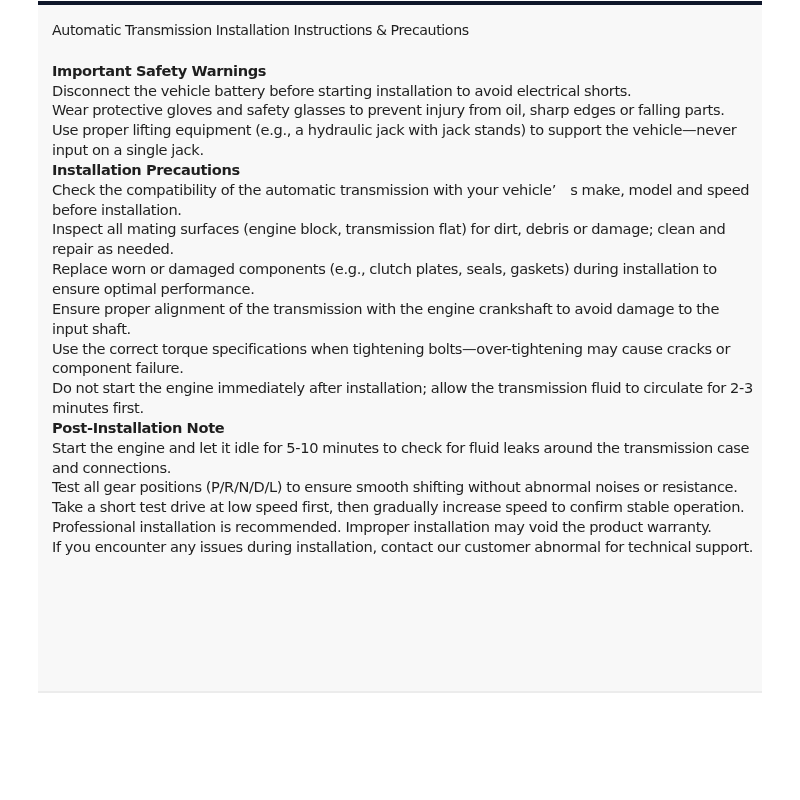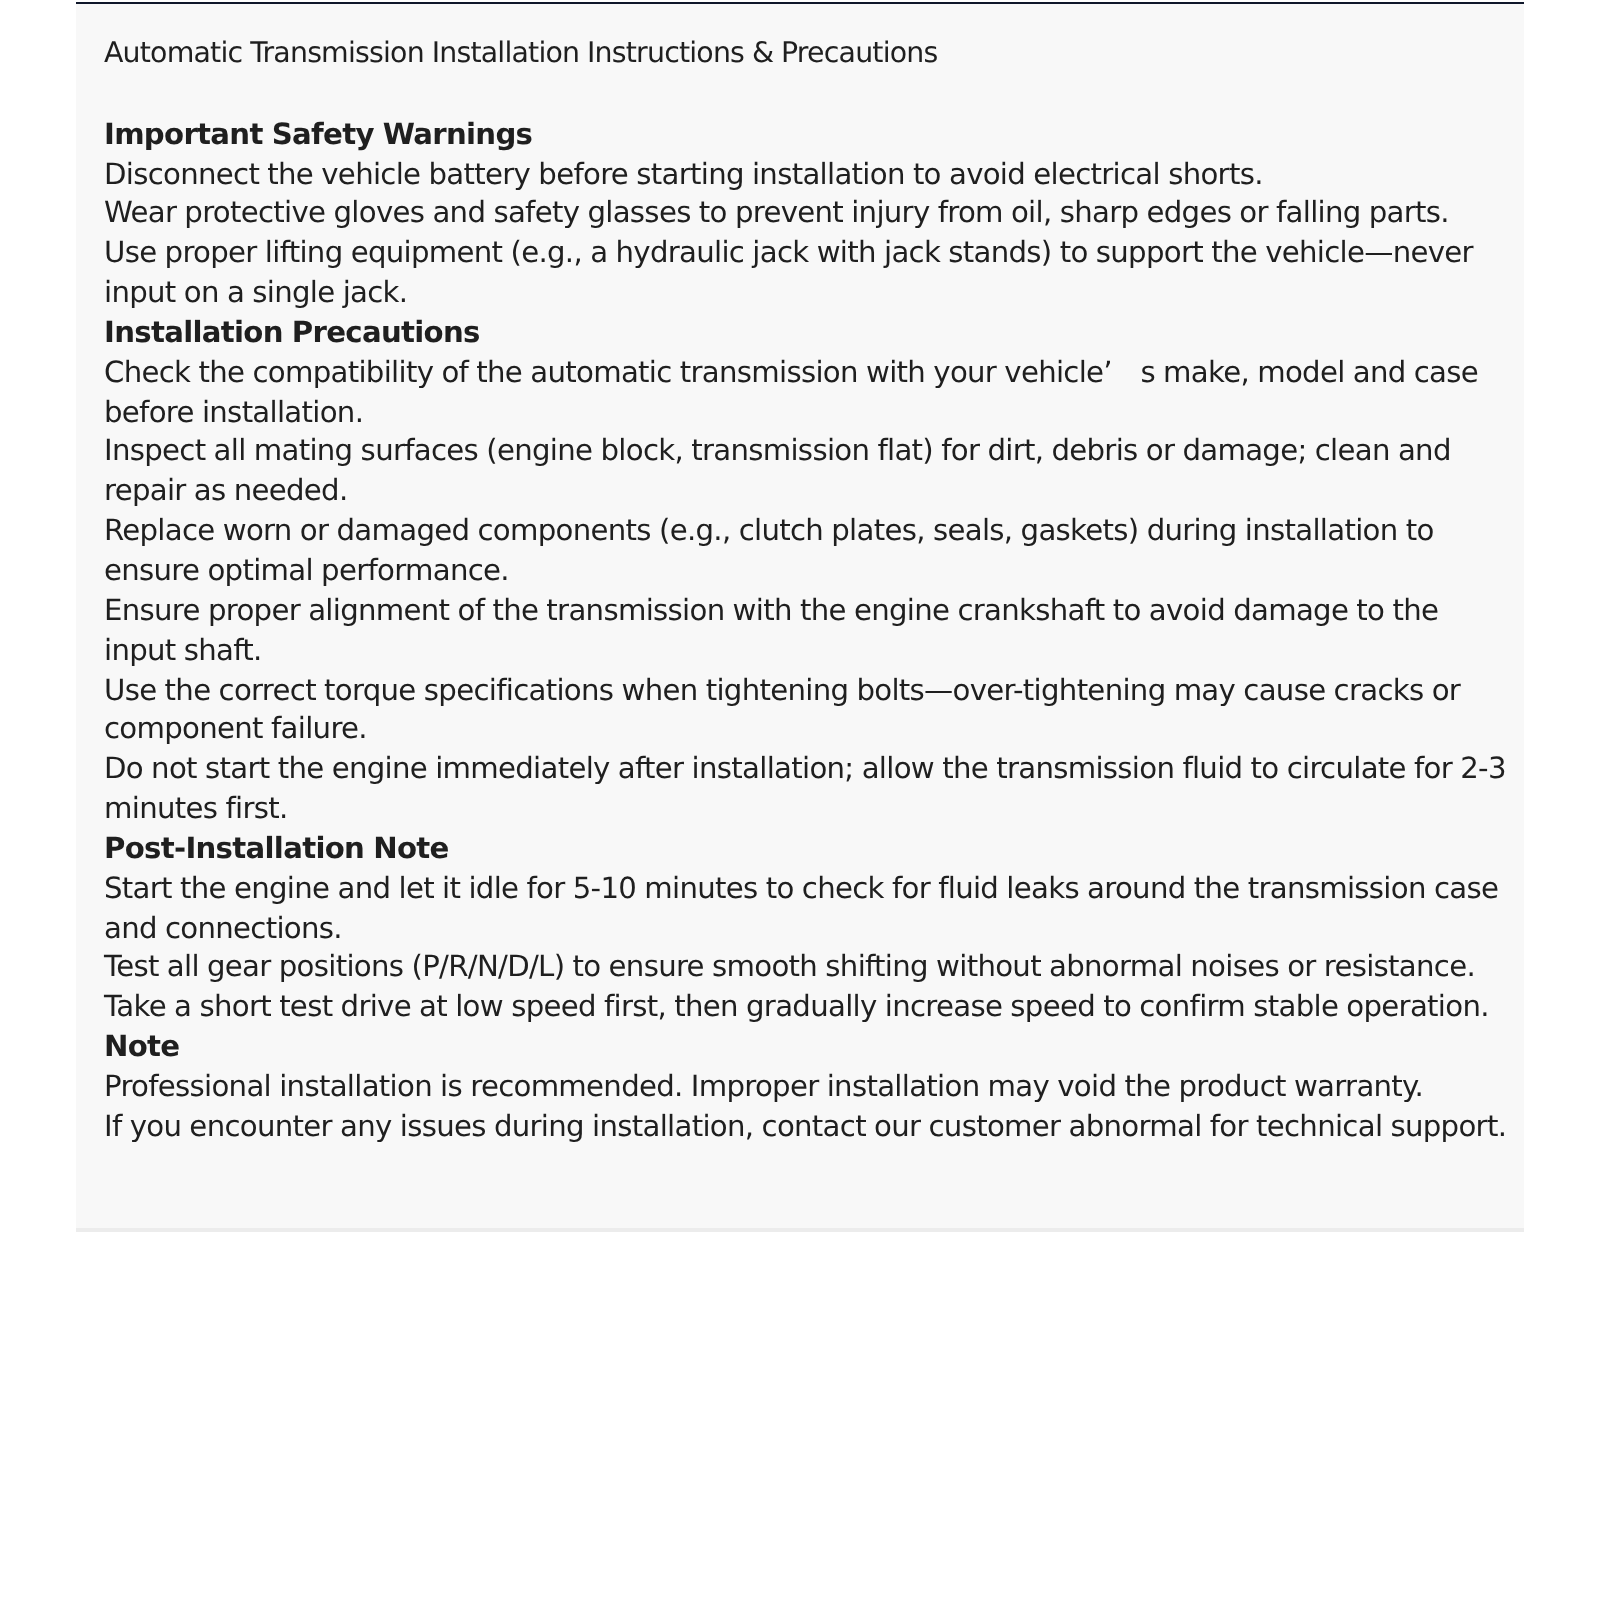--- a/index.html
+++ b/index.html
@@ -8,23 +8,23 @@
       width: 800px;
       height: 800px;
       background: #ffffff;
       overflow: hidden;
     }
     .panel {
       position: absolute;
       left: 38px;
       top: 1px;
       width: 724px;
-      height: 615px;
+      height: 692px;
       background: #f8f8f8;
-      border-top: 1px solid #0f172a;
+      border-top: 4px solid #0f172a;
       border-bottom: 2px solid #ececec;
       box-sizing: border-box;
     }
     .content {
       position: absolute;
       left: 14px;
       top: 16px;
       width: 706px;
       font-family: "DejaVu Sans", sans-serif;
       font-size: 14.6px;
@@ -59,34 +59,33 @@
 
     <div>
       <p class="section-heading">Important Safety Warnings</p>
       <p class="line">Disconnect the vehicle battery before starting installation to avoid electrical shorts.</p>
       <p class="line">Wear protective gloves and safety glasses to prevent injury from oil, sharp edges or falling parts.</p>
       <p class="line">Use proper lifting equipment (e.g., a hydraulic jack with jack stands) to support the vehicle—never input on a single jack.</p>
     </div>
 
     <div>
       <p class="section-heading">Installation Precautions</p>
-      <p class="line">Check the compatibility of the automatic transmission with your vehicle’　s make, model and case before installation.</p>
+      <p class="line">Check the compatibility of the automatic transmission with your vehicle’　s make, model and speed before installation.</p>
       <p class="line">Inspect all mating surfaces (engine block, transmission flat) for dirt, debris or damage; clean and repair as needed.</p>
       <p class="line">Replace worn or damaged components (e.g., clutch plates, seals, gaskets) during installation to ensure optimal performance.</p>
       <p class="line">Ensure proper alignment of the transmission with the engine crankshaft to avoid damage to the input shaft.</p>
       <p class="line">Use the correct torque specifications when tightening bolts—over-tightening may cause cracks or component failure.</p>
       <p class="line">Do not start the engine immediately after installation; allow the transmission fluid to circulate for 2-3 minutes first.</p>
     </div>
 
     <div>
       <p class="section-heading">Post-Installation Note</p>
       <p class="line">Start the engine and let it idle for 5-10 minutes to check for fluid leaks around the transmission case and connections.</p>
       <p class="line">Test all gear positions (P/R/N/D/L) to ensure smooth shifting without abnormal noises or resistance.</p>
       <p class="line">Take a short test drive at low speed first, then gradually increase speed to confirm stable operation.</p>
     </div>
 
     <div>
-      <p class="section-heading">Note</p>
       <p class="line">Professional installation is recommended. Improper installation may void the product warranty.</p>
       <p class="line">If you encounter any issues during installation, contact our customer abnormal for technical support.</p>
     </div>
   </div>
 </div>
 
 </body></html>

